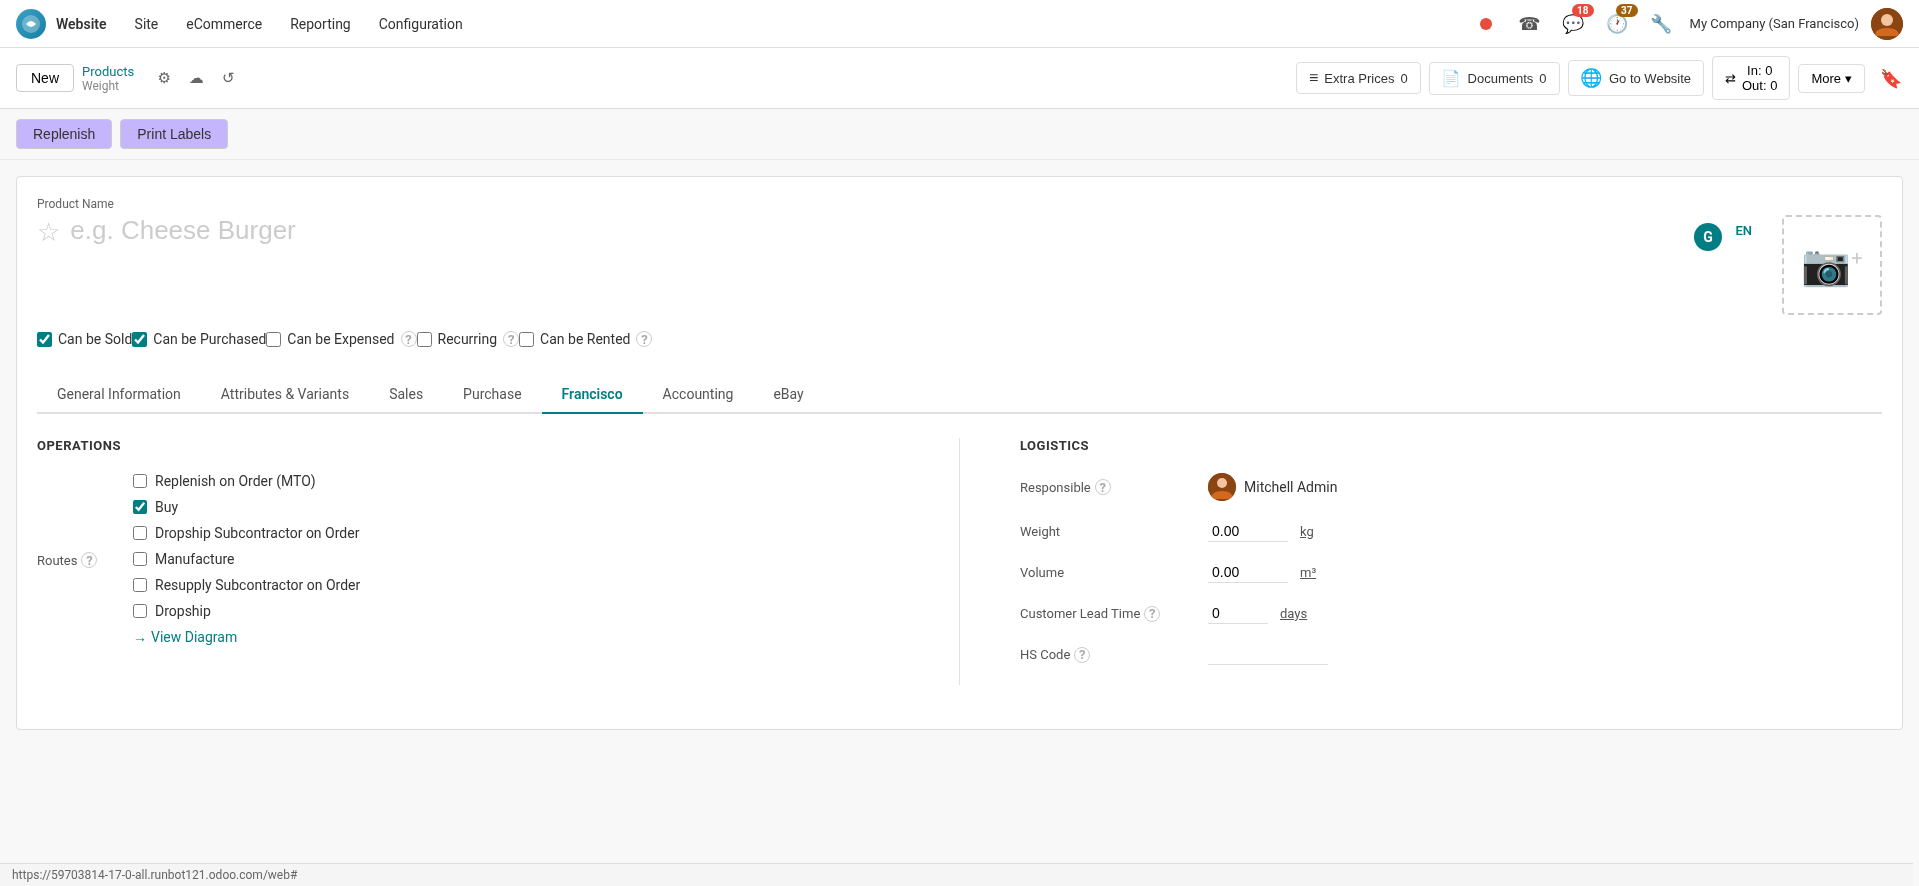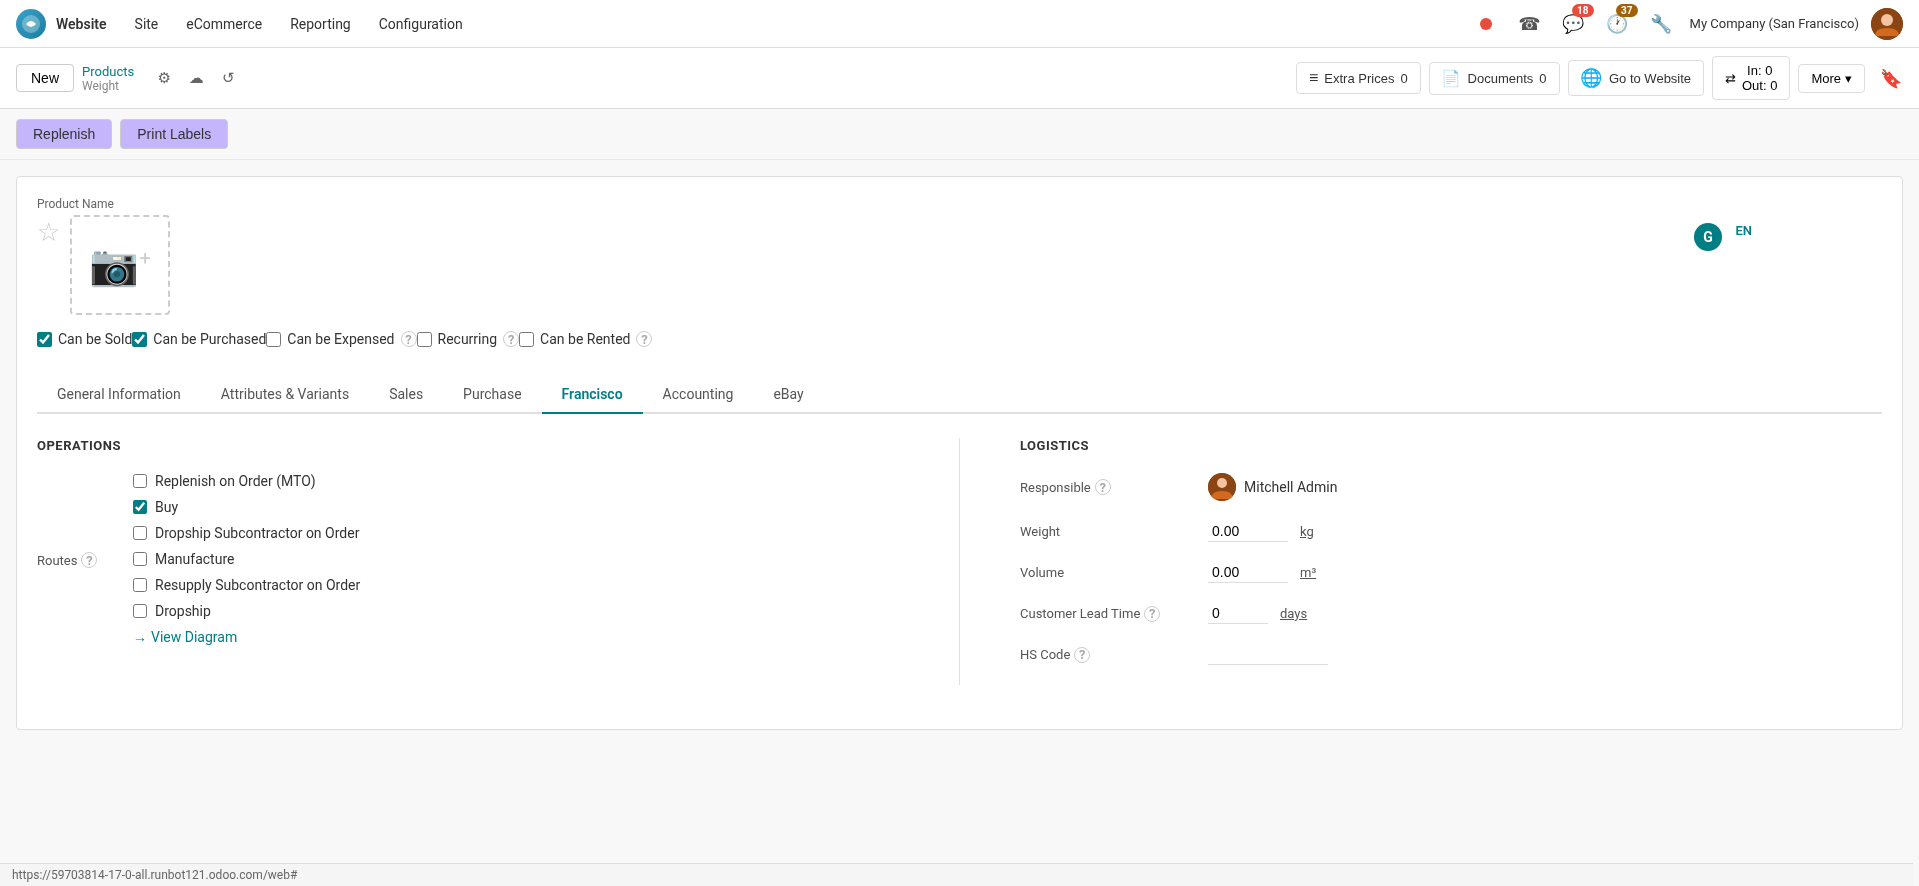--- a/index.html
+++ b/index.html
@@ -480,20 +480,21 @@
 <div class="action-bar">
   <button class="action-btn">Replenish</button>
   <button class="action-btn">Print Labels</button>
 </div>
 
 <div class="main-content">
 
   <div style="font-size:12px; color:#666; margin-bottom:4px;">Product Name</div>
   <div class="product-name-section">
     <span class="star-icon">☆</span>
+    <input class="product-name-input" type="text" placeholder="e.g. Cheese Burger" style="">
     <div class="grammarly-icon">G</div>
     <span class="en-badge">EN</span>
     <div class="product-image-placeholder">
       <span style="font-size:40px; color:#ccc;">📷<span style="font-size:20px; color:#ccc; vertical-align:super;">+</span></span>
     </div>
   </div>
 
   <div class="checkboxes-row">
     <label class="checkbox-label">
       <input type="checkbox" checked="" style="">

